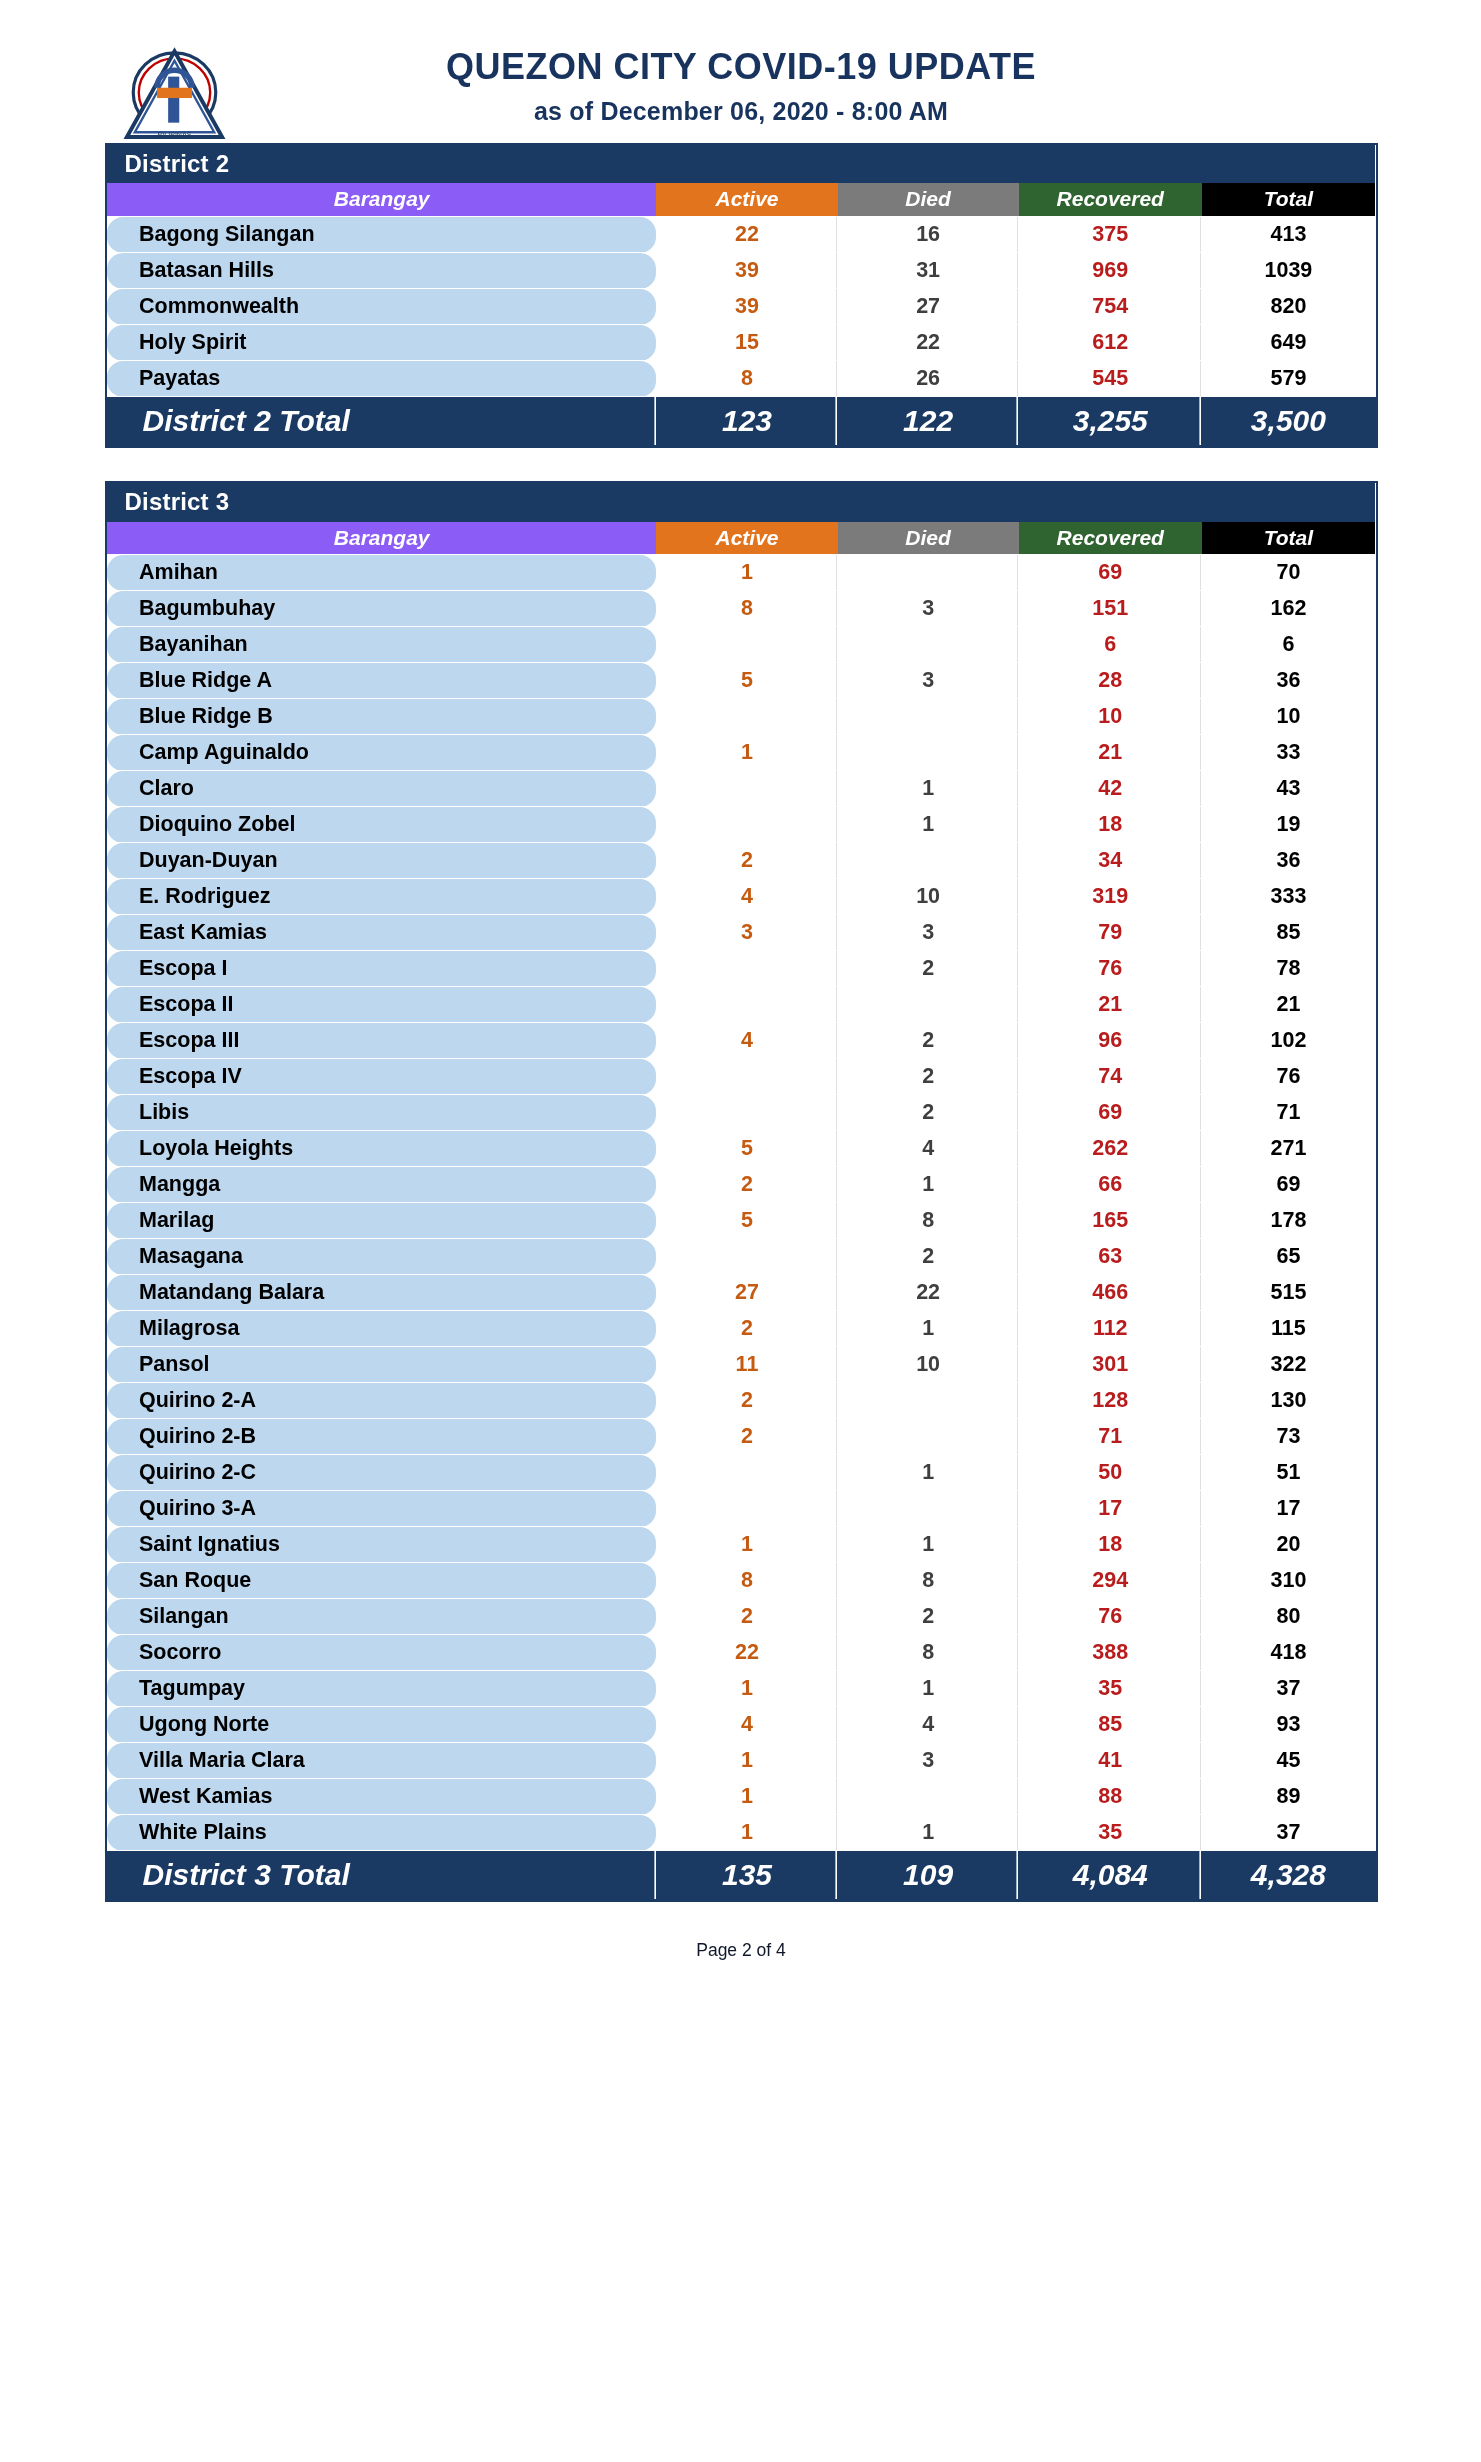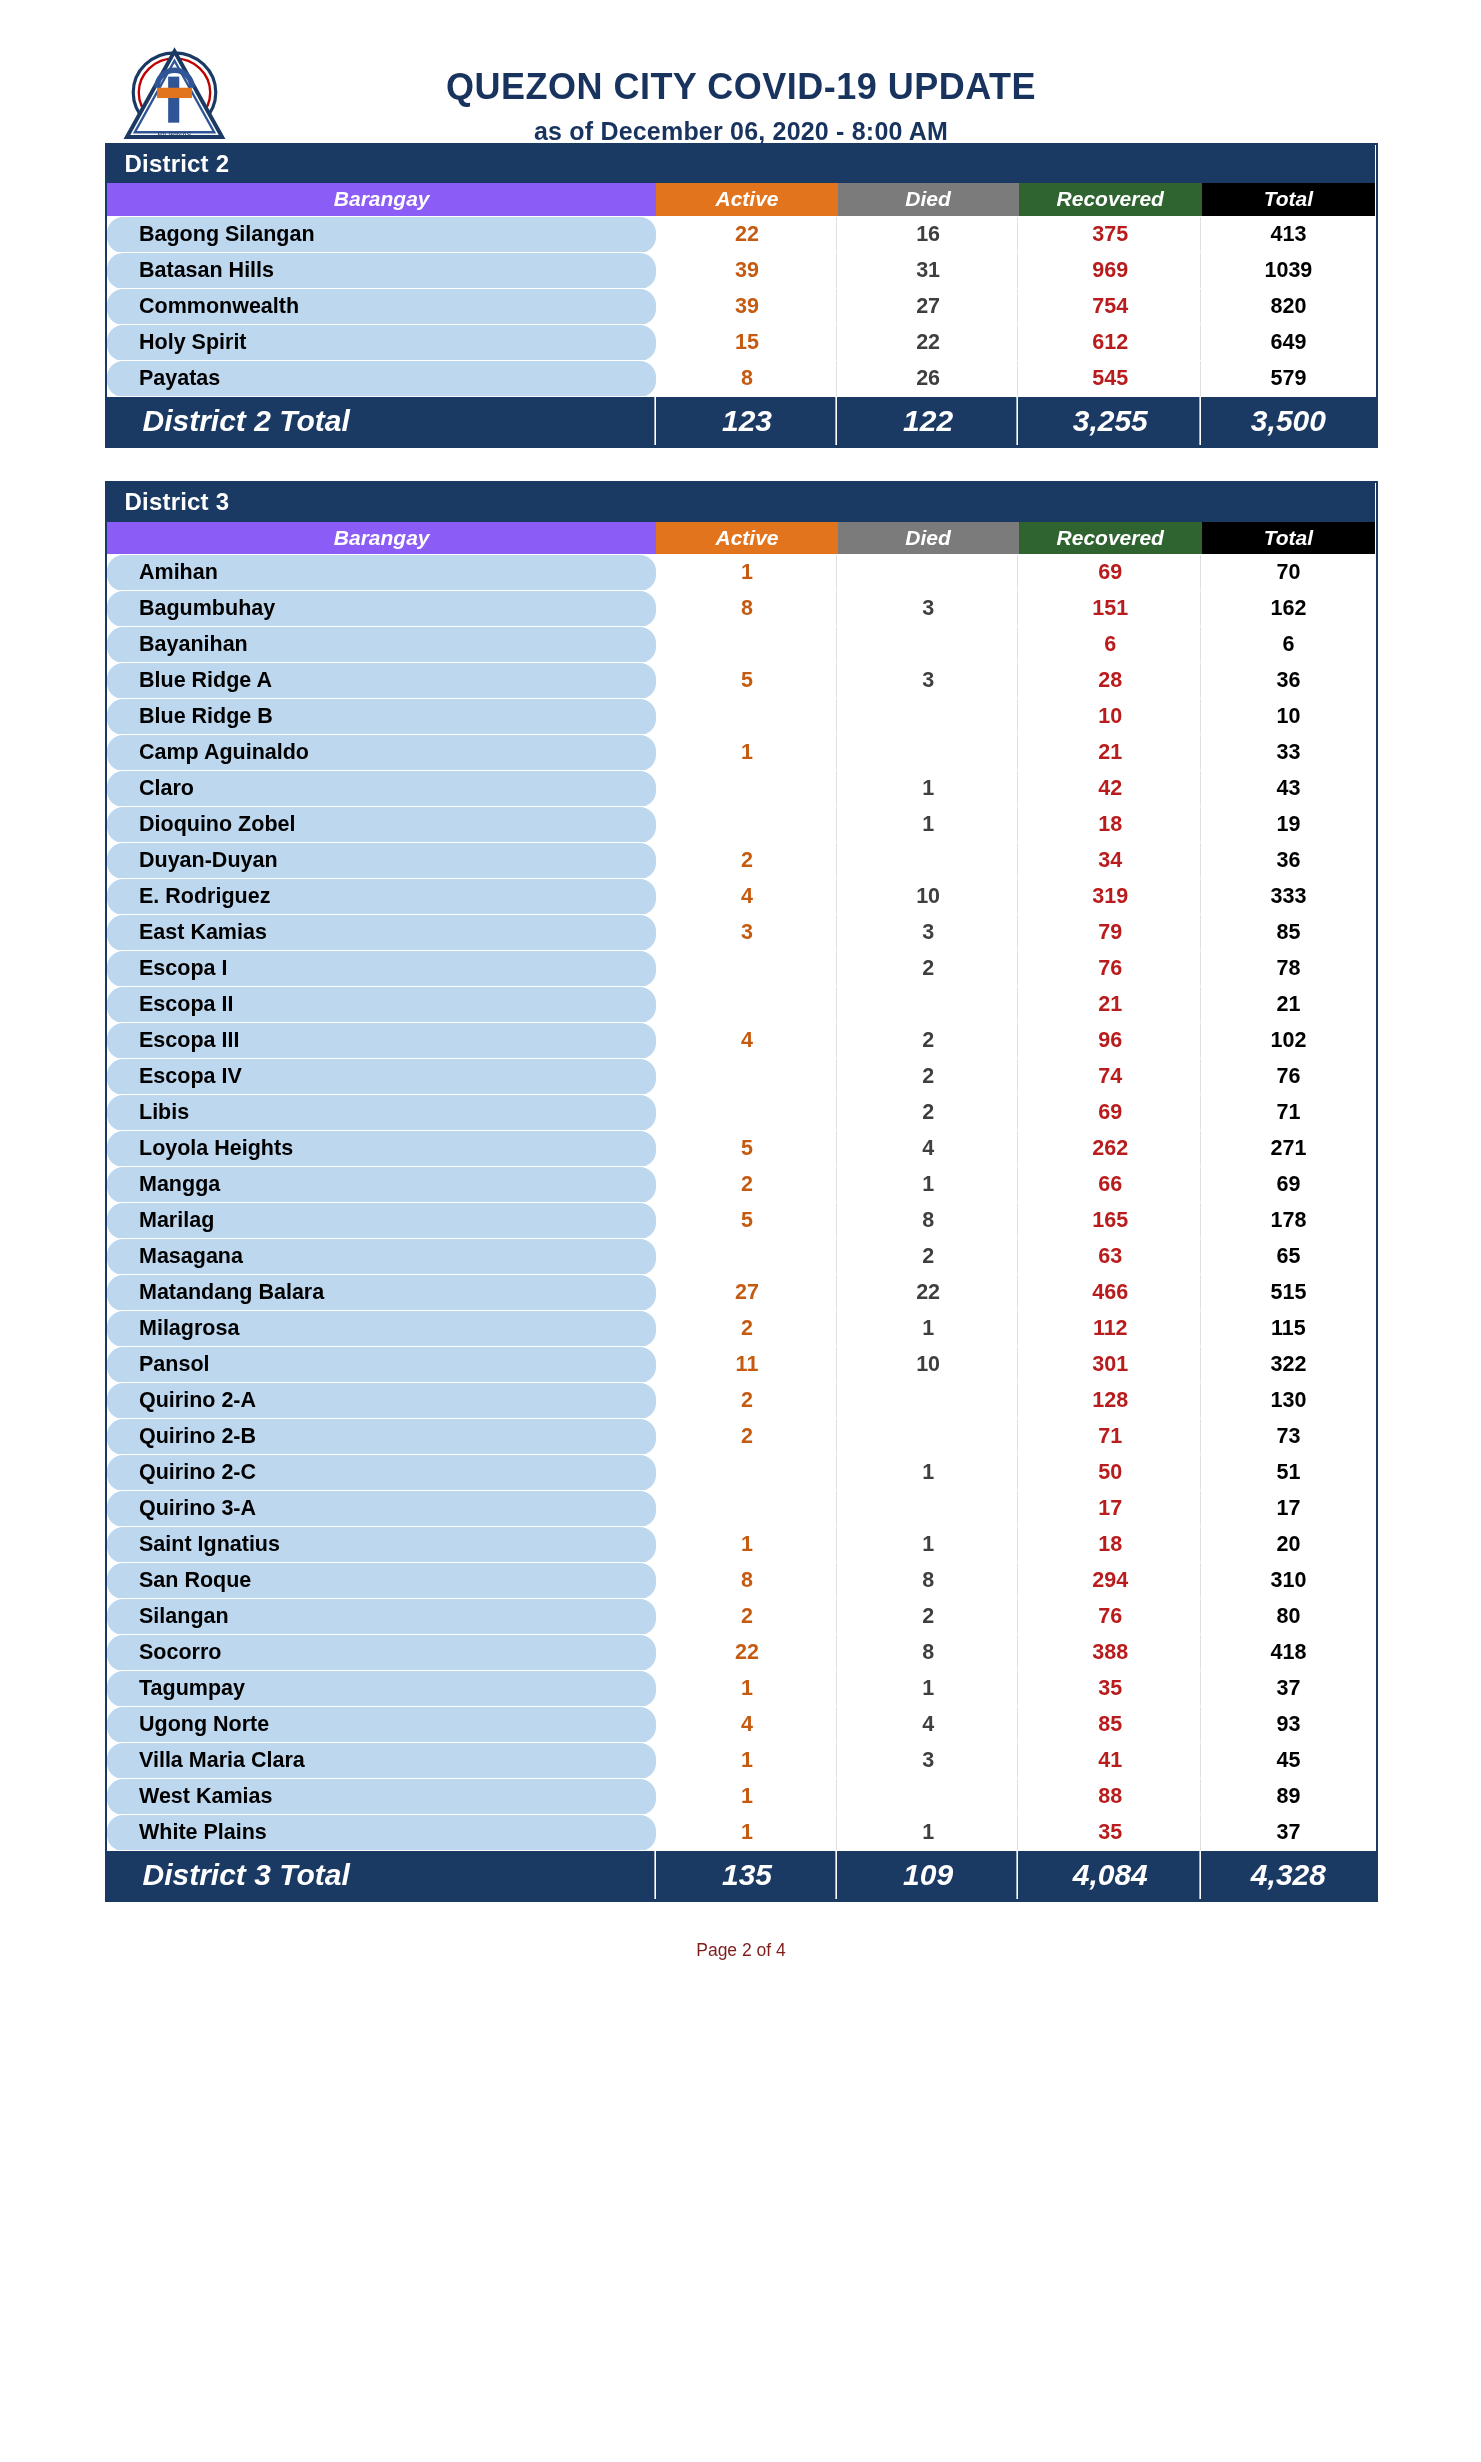--- a/index.html
+++ b/index.html
@@ -20,21 +20,21 @@
     position: relative;
     box-sizing: border-box;
     padding: 0;
   }
 
   
   .header {
     display: flex;
     align-items: flex-start;
     justify-content: center;
-    padding-top: 61px;
+    padding-top: 41px;
     position: relative;
     height: 143px;
     box-sizing: border-box;
   }
   .logo {
     position: absolute;
     left: 111px;
     top: 40px;
     width: 127px;
     height: 105px;
@@ -148,21 +148,21 @@
     text-align: left;
     padding-left: 35px;
     box-shadow: inset -1.6px 0 0 #ffffff;
   }
   tr.total-row td.tnum { box-shadow: inset -1.6px 0 0 #ffffff; }
   tr.total-row td.tnum.last { box-shadow: none; }
 
   .footer {
     text-align: center;
     font-size: 17.5px;
-    color: #7f1d1d;
+    color: #0f172a;
     padding: 4.8px 0 32px 0;
   }
 </style>
 </head>
 <body>
 
 <div class="page">
 
   <div class="header">
     <div class="logo">

